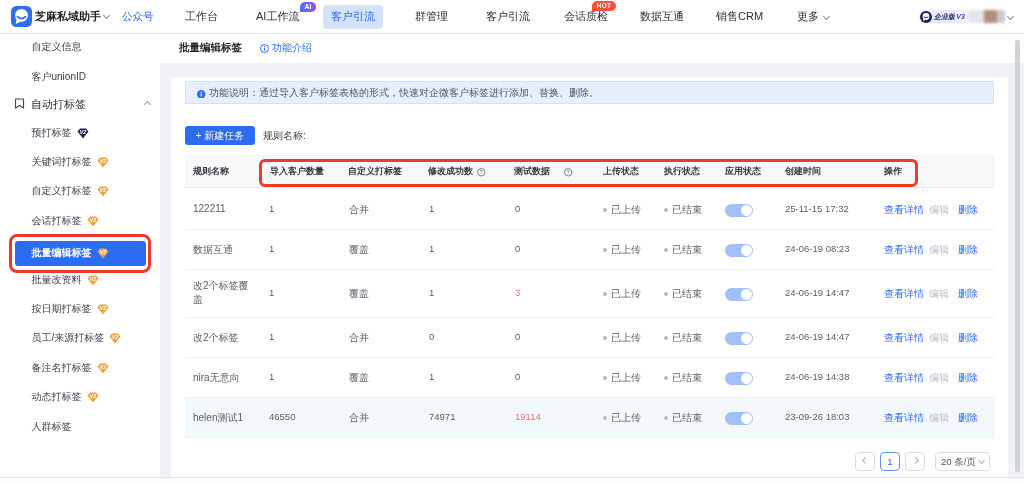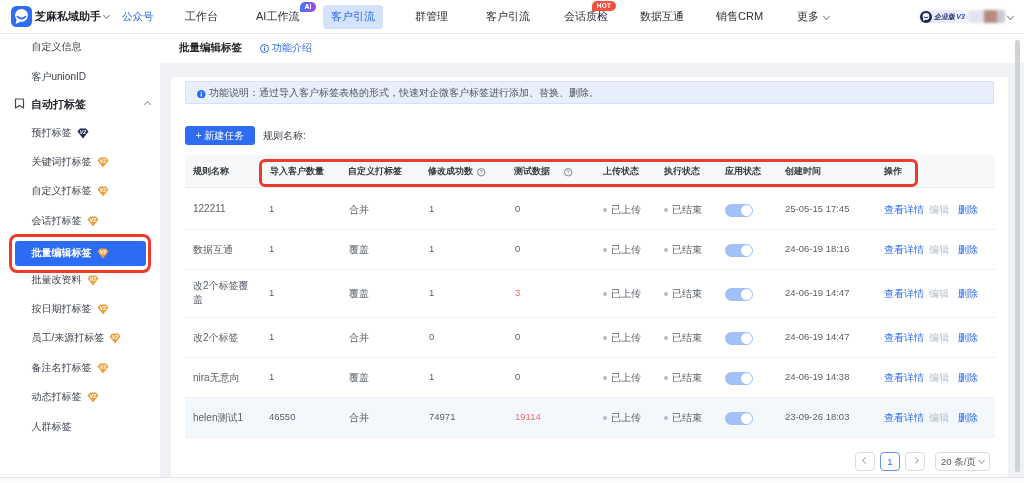--- a/index.html
+++ b/index.html
@@ -79,21 +79,21 @@
   <div class="abs" style="left:968px;top:10px;width:37px;height:13px;border-radius:2px;overflow:hidden;filter:blur(1.5px);background:linear-gradient(90deg,#e3e4ee 0 42%,#b48b7f 42% 78%,#c9c9cf 78%)"></div>
   <span class="chev abs" style="left:1008px;top:14px"></span>
 </div>
 
 <div id="sidebar">
   <div class="sitem" style="top:6px;height:14px">自定义信息</div>
   <div class="sitem" style="top:36px;height:14px">客户unionID</div>
   <svg class="abs" style="left:14px;top:64px" width="11" height="11" viewBox="0 0 11 11">
     <path d="M1.5 1 h8 v9 l-4-2.6 L1.5 10 Z" fill="none" stroke="#454a54" stroke-width="1.2" stroke-linejoin="round"></path>
   </svg>
-  <div class="sitem" style="left:31px;top:63px;height:14px;font-size:11px;font-weight:bold;color:#23272f">自动打标签</div>
+  <div class="sitem" style="left:31px;top:63px;height:14px;font-size:11px;font-weight:normal;color:#23272f">自动打标签</div>
   <span class="chev abs" style="left:145px;top:68px;transform:rotate(-135deg);border-color:#9a9fa8"></span>
 
   <div class="sitem" style="top:92px;height:14px">预打标签<svg class="gem" width="12" height="11" viewBox="0 0 12 11">
           <path d="M3 .5 h6 L11.5 3.6 6 10.6 .5 3.6 Z" fill="#232850"></path>
           <text x="6" y="6.4" font-size="5.4" fill="#fff" text-anchor="middle" font-weight="bold" font-style="italic">V2</text>
         </svg></div>
   <div class="sitem" style="top:121px;height:14px">关键词打标签<svg class="gem" width="12" height="11" viewBox="0 0 12 11">
           <path d="M3 .5 h6 L11.5 3.6 6 10.6 .5 3.6 Z" fill="#eda23d"></path>
           <text x="6" y="6.4" font-size="5.4" fill="#fff" text-anchor="middle" font-weight="bold" font-style="italic">V2</text>
         </svg></div>
@@ -192,36 +192,36 @@
   <div class="cell" style="left:22px;top:126px">122211</div>
   <div class="cell num" style="left:98px;top:126px">1</div>
   <div class="cell" style="left:178px;top:126px">合并</div>
   <div class="cell num" style="left:258px;top:126px">1</div>
   <div class="cell num" style="left:344px;top:126px">0</div>
   <div class="cell" style="left:432px;top:126px"><span class="dot"></span>已上传</div>
   <div class="cell" style="left:493px;top:126px"><span class="dot"></span>已结束</div>
   <div class="toggle" style="left:554px;top:127px">
         <i></i>
       </div>
-  <div class="cell num" style="left:614px;top:126px">25-05-15 17:45</div>
+  <div class="cell num" style="left:614px;top:126px">25-11-15 17:32</div>
   <div class="cell blue" style="left:713px;top:126px">查看详情</div>
   <div class="cell gray" style="left:758px;top:126px">编辑</div>
   <div class="cell blue" style="left:787px;top:126px">删除</div>
 
   <div class="cell" style="left:22px;top:166px">数据互通</div>
   <div class="cell num" style="left:98px;top:166px">1</div>
   <div class="cell" style="left:178px;top:166px">覆盖</div>
   <div class="cell num" style="left:258px;top:166px">1</div>
   <div class="cell num" style="left:344px;top:166px">0</div>
   <div class="cell" style="left:432px;top:166px"><span class="dot"></span>已上传</div>
   <div class="cell" style="left:493px;top:166px"><span class="dot"></span>已结束</div>
   <div class="toggle" style="left:554px;top:167px">
         <i></i>
       </div>
-  <div class="cell num" style="left:614px;top:166px">24-06-19 18:16</div>
+  <div class="cell num" style="left:614px;top:166px">24-06-19 08:23</div>
   <div class="cell blue" style="left:713px;top:166px">查看详情</div>
   <div class="cell gray" style="left:758px;top:166px">编辑</div>
   <div class="cell blue" style="left:787px;top:166px">删除</div>
 
   <div class="cell" style="left:22px;top:202px;width:62px;white-space:normal;line-height:14px">改2个标签覆盖</div>
   <div class="cell num" style="left:98px;top:210px">1</div>
   <div class="cell" style="left:178px;top:210px">覆盖</div>
   <div class="cell num" style="left:258px;top:210px">1</div>
   <div class="cell num red" style="left:344px;top:210px">3</div>
   <div class="cell" style="left:432px;top:210px"><span class="dot"></span>已上传</div>

